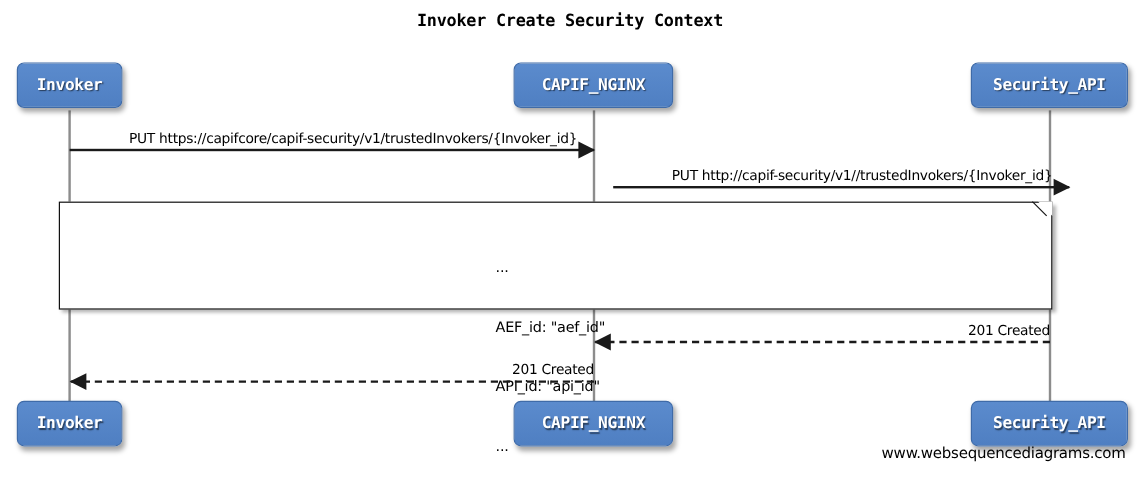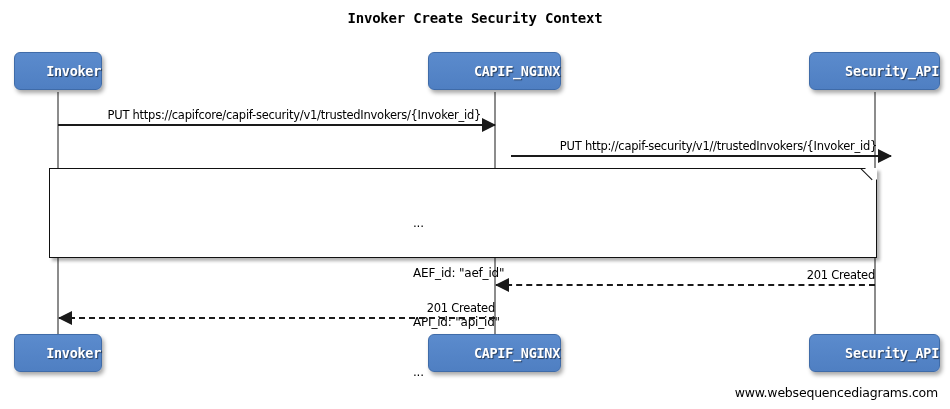--- a/index.html
+++ b/index.html
@@ -45,21 +45,21 @@
   
   .participant {
     position: absolute;
     height: 38px;
     border-radius: 6px;
     background: linear-gradient(180deg, #5b8bcd 0%, #4f7fc2 100%);
     border: 1px solid #3f6ba8;
     box-shadow: 2px 3px 4px rgba(0,0,0,0.35);
     display: flex;
     align-items: center;
-    justify-content: flex-end;
+    justify-content: center;
     box-sizing: border-box;
   }
   .participant-label {
     font-family: "DejaVu Sans Mono", monospace;
     font-size: 13.5px;
     font-weight: 700;
     color: #ffffff;
     text-shadow: 1px 1px 1px rgba(0,0,0,0.55);
     white-space: nowrap;
     letter-spacing: -0.3px;
@@ -169,21 +169,21 @@
     white-space: pre;
   }
   .note-line {
     display: block;
   }
 
   
   .footer {
     position: absolute;
     right: 12px;
-    bottom: 9px;
+    bottom: 24px;
     font-family: "DejaVu Sans", sans-serif;
     font-size: 12.5px;
     color: #000000;
     white-space: nowrap;
     letter-spacing: -0.2px;
   }
 </style>
 </head>
 <body>
 

